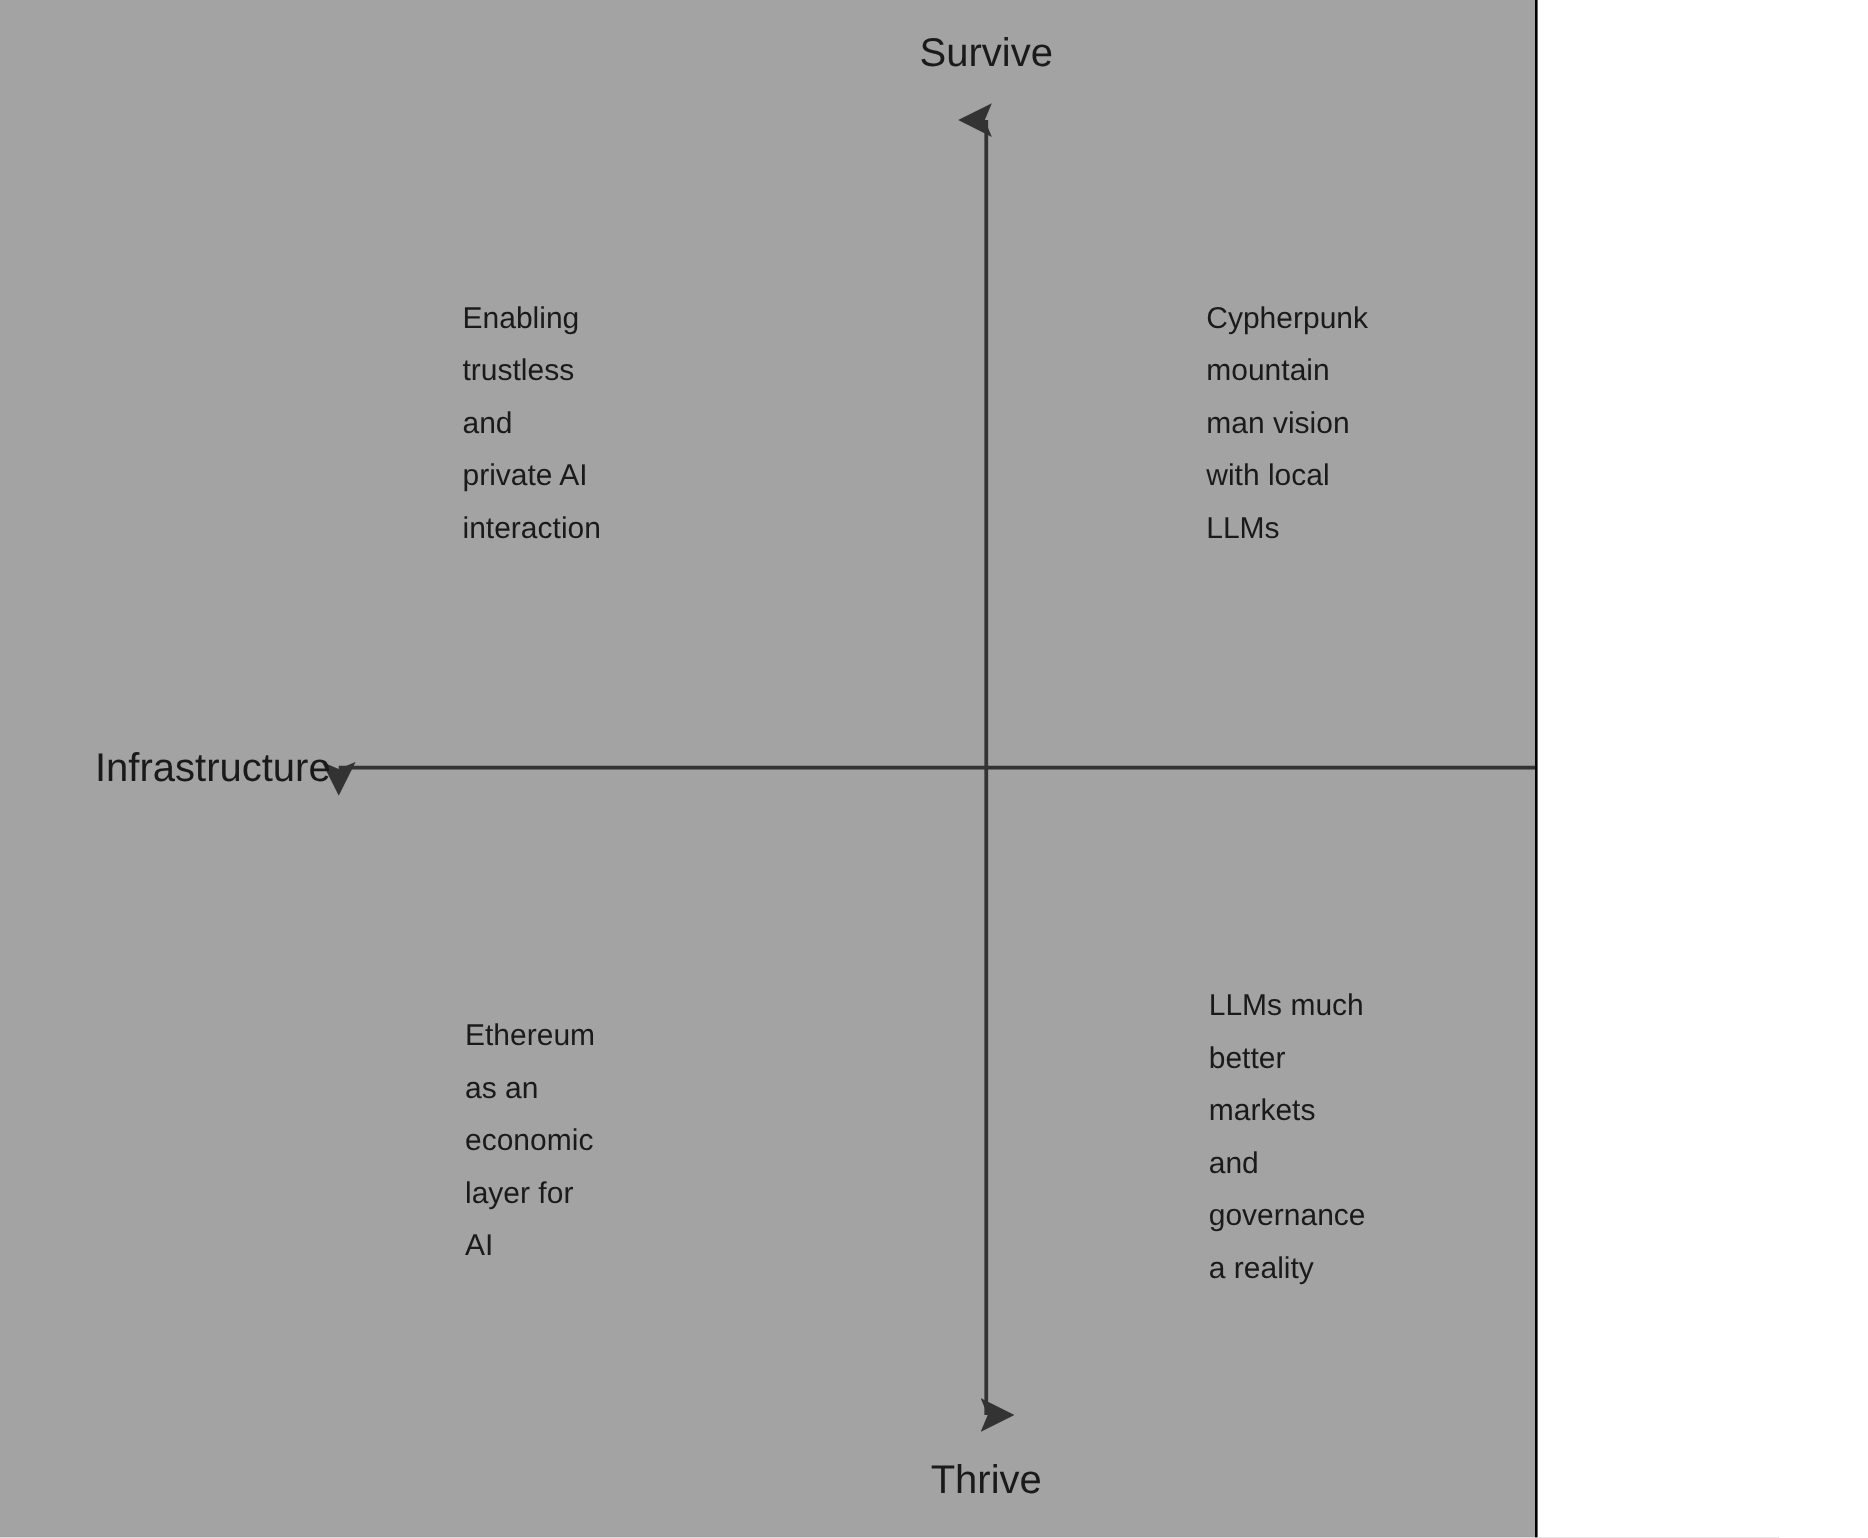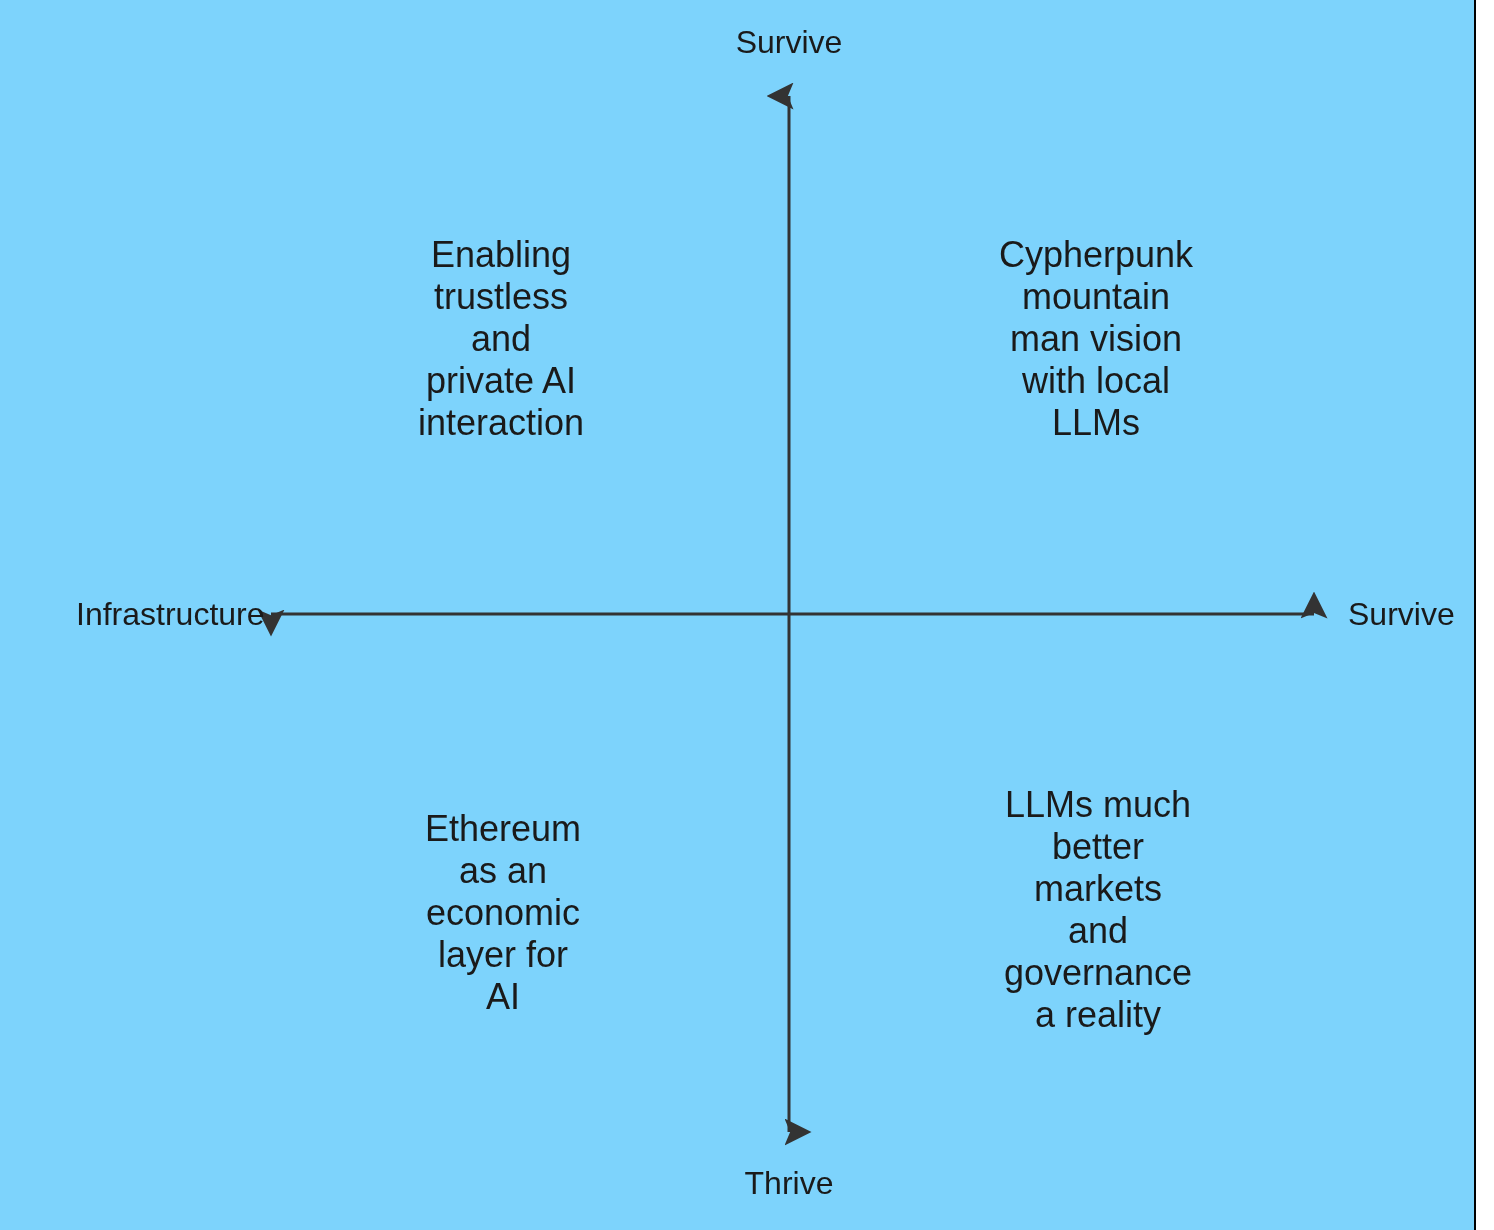--- a/index.html
+++ b/index.html
@@ -2,23 +2,23 @@
 <html><head>
 <meta charset="utf-8">
 <style>
   html, body {
     margin: 0;
     padding: 0;
     background: #ffffff;
   }
   #canvas {
     position: relative;
-    width: 1476px;
+    width: 1230px;
     height: 1230px;
-    background: #7dd3fc;
+    background: #a3a3a3;
     border-right: 2px solid #000000;
     box-sizing: border-box;
     overflow: hidden;
     font-family: "Liberation Sans", sans-serif;
     color: #1a1a1a;
   }
   .axes-svg {
     position: absolute;
     left: 0;
     top: 0;
@@ -48,23 +48,22 @@
     left: 28px;
     top: 594px;
     margin-left: 48px;
   }
   #label-impact {
     left: 1348px;
     top: 594px;
   }
   .quadrant-text {
     position: absolute;
-    font-size: 36px;
+    font-size: 24px;
     line-height: 42px;
-    text-align: center;
     color: #1a1a1a;
     white-space: pre-line;
   }
   #quad-top-left {
     left: 370px;
     top: 234px;
     width: 262px;
   }
   #quad-top-right {
     left: 965px;

